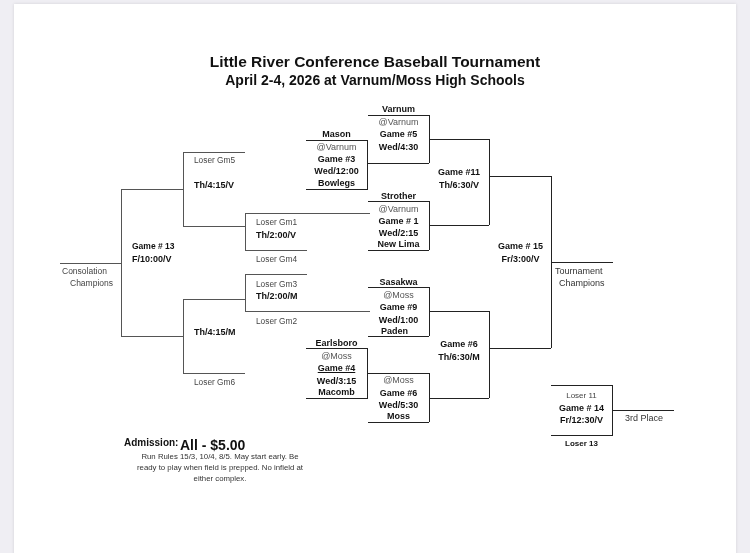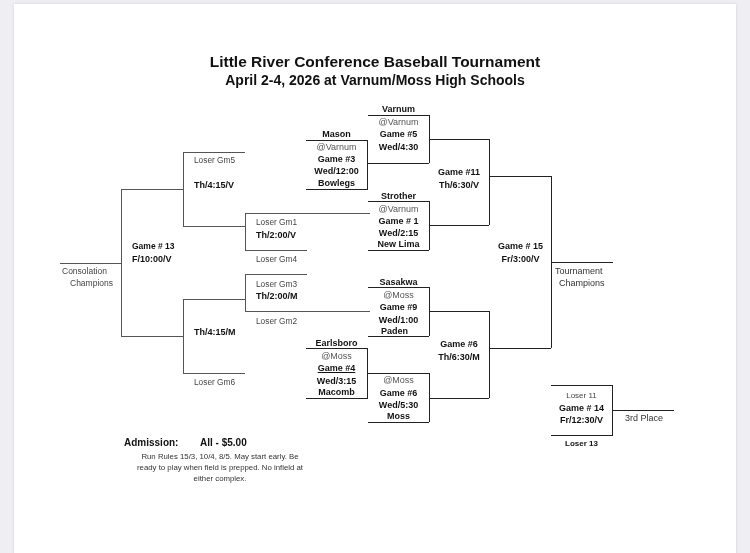--- a/index.html
+++ b/index.html
@@ -194,17 +194,17 @@
 </div>
 <div>
   <div class="t bold9" style="left:132px; top:241px; text-align:left; font-size:8.5px;">Game # 13</div>
   <div class="t bold9" style="left:132px; top:254px; text-align:left;">F/10:00/V</div>
   <div class="t loser" style="left:62px; top:266px; font-size:8.5px;">Consolation</div>
   <div class="t loser" style="left:70px; top:278px; font-size:8.5px;">Champions</div>
 </div>
 
 <div>
   <div class="t" style="left:124px; top:437px; font-size:10px; font-weight:bold;">Admission:</div>
-  <div class="t" style="left:200px; top:437px; font-size:10px; font-weight:bold;">All - $5.00</div>
+  <div class="t" style="left:180px; top:437px; font-size:14px; font-weight:bold;">All - $5.00</div>
   <div class="t c" style="left:110px; width:220px; top:452px; font-size:7.8px; color:#333;">Run Rules 15/3, 10/4, 8/5. May start early. Be</div>
   <div class="t c" style="left:110px; width:220px; top:463px; font-size:7.8px; color:#333;">ready to play when field is prepped. No infield at</div>
   <div class="t c" style="left:110px; width:220px; top:474px; font-size:7.8px; color:#333;">either complex.</div>
 </div>
 
 </body></html>

